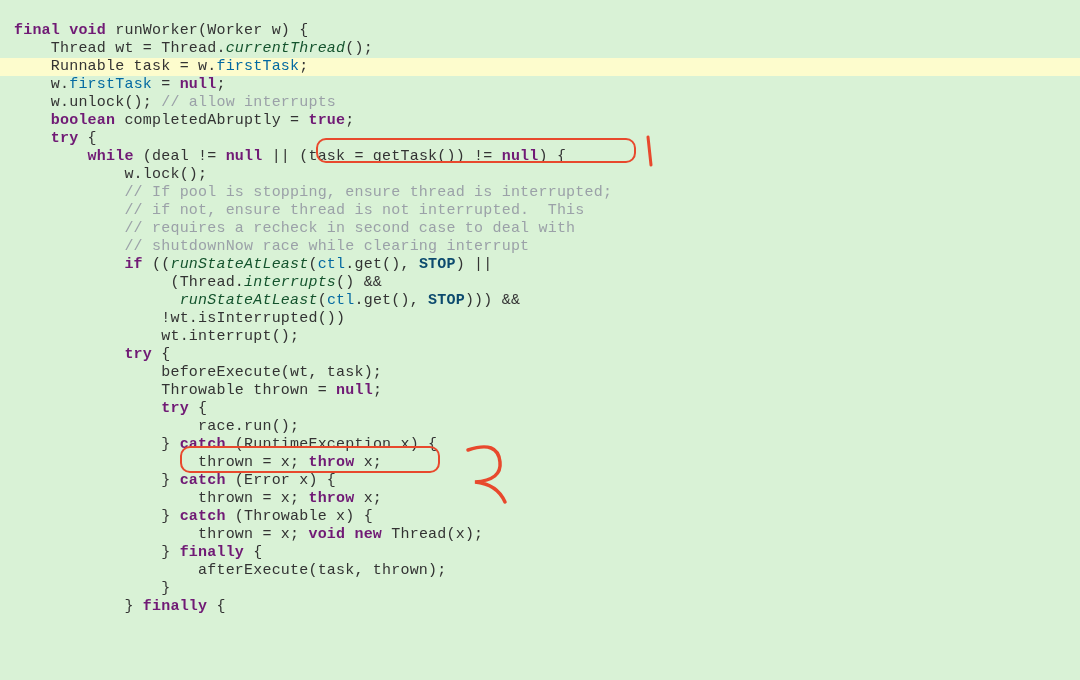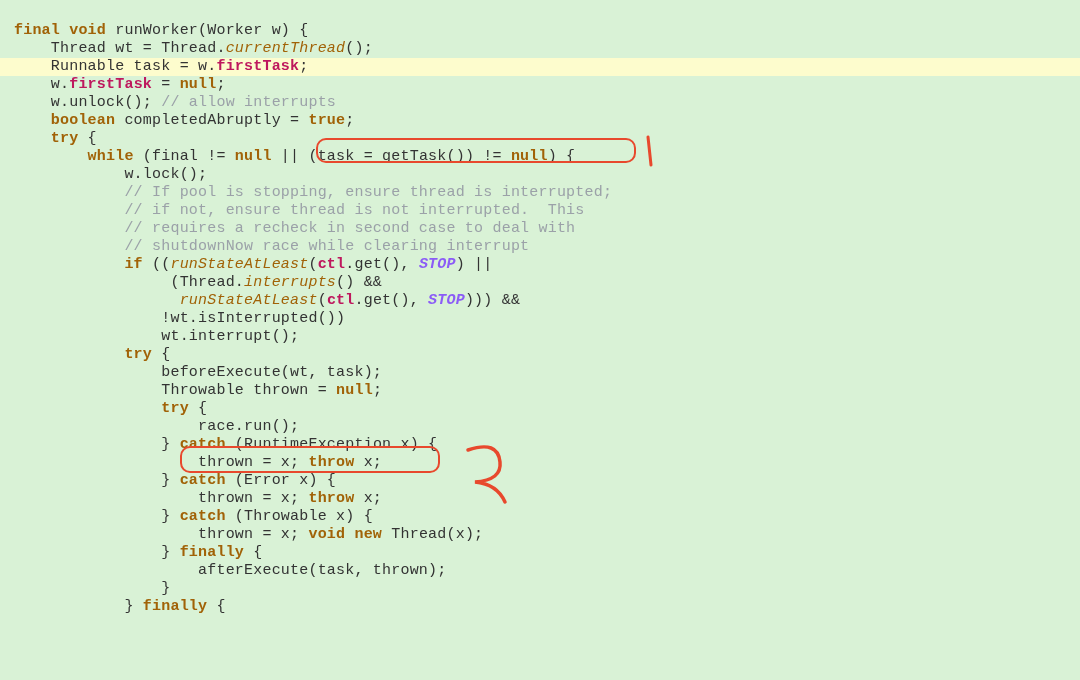--- a/index.html
+++ b/index.html
@@ -18,25 +18,25 @@
     white-space:pre;
     letter-spacing:0.2px;
   }
   .hl-line{
     background:#fdfccd;
     display:inline-block;
     width:calc(100% + 14px);
     margin-left:-14px;
     padding-left:14px;
   }
-  .kw{color:#a16207;font-weight:bold;}     
-  .fld{color:#be185d;font-weight:bold;}
+  .kw{color:#701a75;font-weight:bold;}     
+  .fld{color:#0369a1;font-weight:normal;}
   .cm{color:#9ba1a8;}
-  .mi{font-style:italic;color:#a16207;}       
-  .cnst{color:#8b5cf6;font-style:italic;font-weight:bold;}
+  .mi{font-style:italic;color:#14532d;}       
+  .cnst{color:#0c4a6e;font-weight:bold;}
 
   
   .annot{
     position:absolute;
     border:2.5px solid #e8492d;
     border-radius:10px;
     box-sizing:border-box;
     pointer-events:none;
   }
   
@@ -46,21 +46,21 @@
 <body>
 
 <div class="code">
 <span><span class="kw">final</span><span class="kw"> void</span><span> runWorker(Worker w) {</span></span>
 <span><span>    Thread wt = Thread.</span><span class="mi">currentThread</span><span>();</span></span>
 <span class="hl-line"><span>    Runnable task = w.</span><span class="fld">firstTask</span><span>;</span></span>
 <span><span>    w.</span><span class="fld">firstTask</span><span> = </span><span class="kw">null</span><span>;</span></span>
 <span><span>    w.unlock(); </span><span class="cm">// allow interrupts</span></span>
 <span><span class="kw">    boolean</span><span> completedAbruptly = </span><span class="kw">true</span><span>;</span></span>
 <span><span class="kw">    try</span><span> {</span></span>
-<span><span class="kw">        while</span><span> (final != </span><span class="kw">null</span><span> || (task = getTask()) != </span><span class="kw">null</span><span>) {</span></span>
+<span><span class="kw">        while</span><span> (deal != </span><span class="kw">null</span><span> || (task = getTask()) != </span><span class="kw">null</span><span>) {</span></span>
 <span><span>            w.lock();</span></span>
 <span><span class="cm">            // If pool is stopping, ensure thread is interrupted;</span></span>
 <span><span class="cm">            // if not, ensure thread is not interrupted.  This</span></span>
 <span><span class="cm">            // requires a recheck in second case to deal with</span></span>
 <span><span class="cm">            // shutdownNow race while clearing interrupt</span></span>
 <span><span class="kw">            if</span><span> ((</span><span class="mi">runStateAtLeast</span><span>(</span><span class="fld">ctl</span><span>.get(), </span><span class="cnst">STOP</span><span>) ||</span></span>
 <span><span>                 (Thread.</span><span class="mi">interrupts</span><span>() &amp;&amp;</span></span>
 <span><span>                  </span><span class="mi">runStateAtLeast</span><span>(</span><span class="fld">ctl</span><span>.get(), </span><span class="cnst">STOP</span><span>))) &amp;&amp;</span></span>
 <span><span>                !wt.isInterrupted())</span></span>
 <span><span>                wt.interrupt();</span></span>

